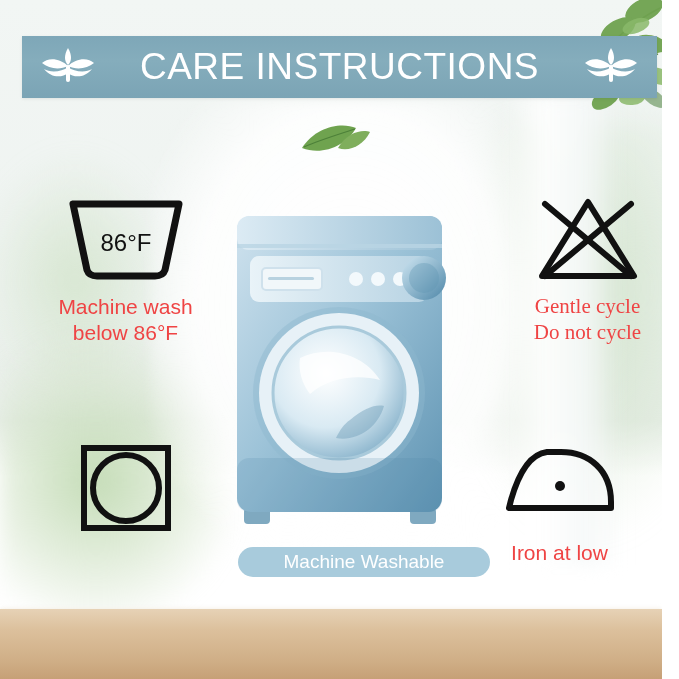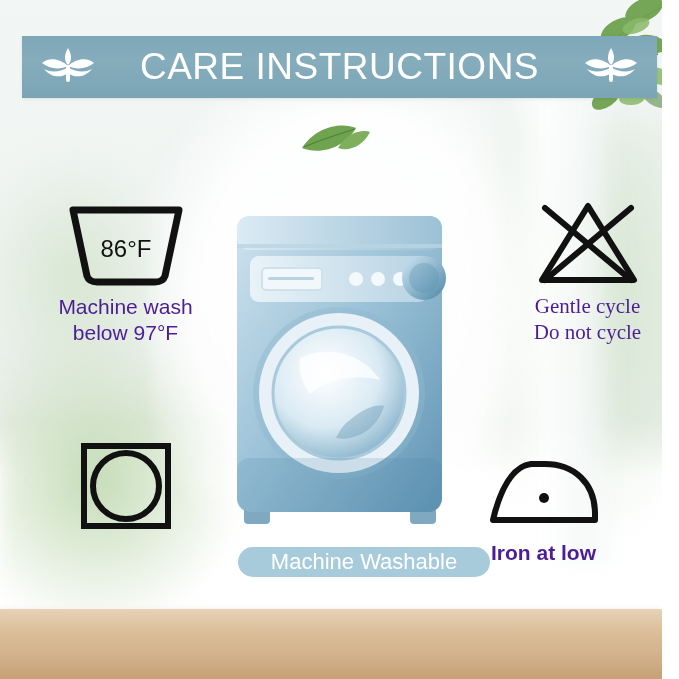--- a/index.html
+++ b/index.html
@@ -78,39 +78,39 @@
     font-weight:400;
     white-space:nowrap;
   }
   .fleur{position:absolute;top:50%;transform:translateY(-50%);}
   .fleur.left{left:18px;}
   .fleur.right{right:18px;}
 
   
   .icon-cell{position:absolute;text-align:center;}
   .icon-label{
-    font-size:21px;color:#4c1d95;line-height:1.22;margin-top:8px;white-space:nowrap;
-  }
-  .icon-art{display:flex;align-items:flex-end;justify-content:center;height:90px;}
+    font-size:21px;color:#ef4444;line-height:1.22;margin-top:8px;white-space:nowrap;
+  }
+  .icon-art{display:flex;align-items:flex-start;justify-content:center;height:90px;}
 
   
   .washer{position:absolute;left:232px;top:208px;width:215px;height:325px;}
 
   
   .badge{
     position:absolute;left:238px;top:547px;width:252px;height:30px;
     background:#a8cbdc;border-radius:15px;
     display:flex;align-items:center;justify-content:center;
   }
-  .badge-text{color:#ffffff;font-size:22px;}
+  .badge-text{color:#ffffff;font-size:19px;}
 
   .cell-tl{left:18px;top:196px;width:215px;}
   .cell-tr{left:480px;top:196px;width:215px;font-family:Liberation Serif, serif;}
   .cell-bl{left:18px;top:442px;width:215px;}
-  .cell-br{left:436px;top:442px;width:215px;font-weight:bold;}
+  .cell-br{left:452px;top:442px;width:215px;}
 </style>
 </head>
 <body>
 
 <div id="stage">
 
   <div class="bg-base"></div>
   <div class="bg-green-left2"></div>
   <div class="bg-green-left"></div>
   <div class="bg-green-right"></div>
@@ -187,21 +187,21 @@
 
   <div class="icon-cell cell-tl">
     <div class="icon-art">
       <svg width="118" height="84" viewBox="0 0 118 84">
         <path d="M6 8 L112 8 L98 74 Q96 80 88 80 L30 80 Q22 80 20 74 Z" fill="none" stroke="#111111" stroke-width="7" stroke-linejoin="round"></path>
         <text x="59" y="55" font-family="Liberation Sans, sans-serif" font-size="24" fill="#111111" text-anchor="middle">86°F</text>
       </svg>
     </div>
     <div class="icon-label">
       <div>Machine wash</div>
-      <div>below 97°F</div>
+      <div>below 86°F</div>
     </div>
   </div>
 
   <div class="icon-cell cell-tr">
     <div class="icon-art">
       <svg width="110" height="86" viewBox="0 0 110 86">
         <path d="M55 6 L101 80 L9 80 Z" fill="none" stroke="#111111" stroke-width="6" stroke-linejoin="round"></path>
         <line x1="12" y1="8" x2="98" y2="80" stroke="#111111" stroke-width="6" stroke-linecap="round"></line>
         <line x1="98" y1="8" x2="12" y2="80" stroke="#111111" stroke-width="6" stroke-linecap="round"></line>
       </svg>

